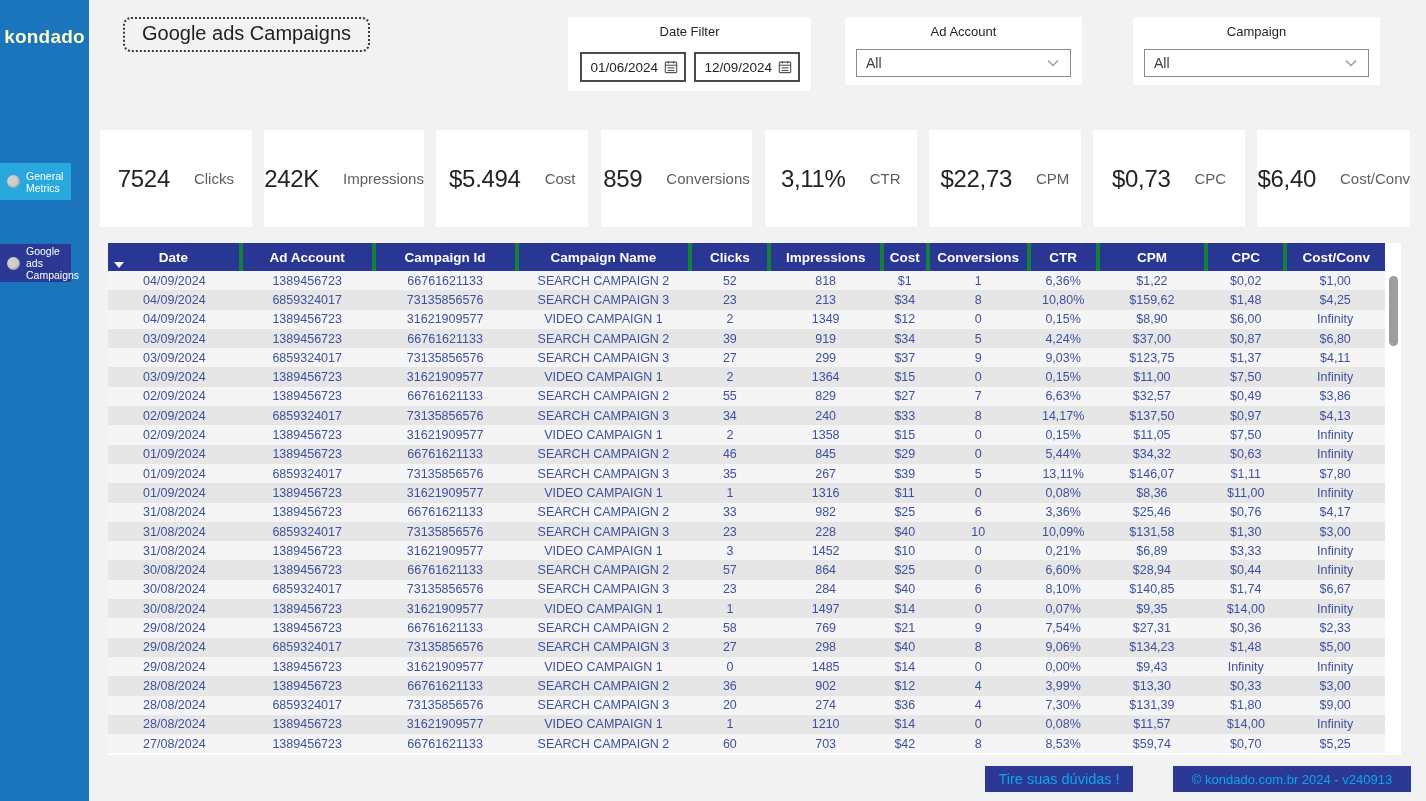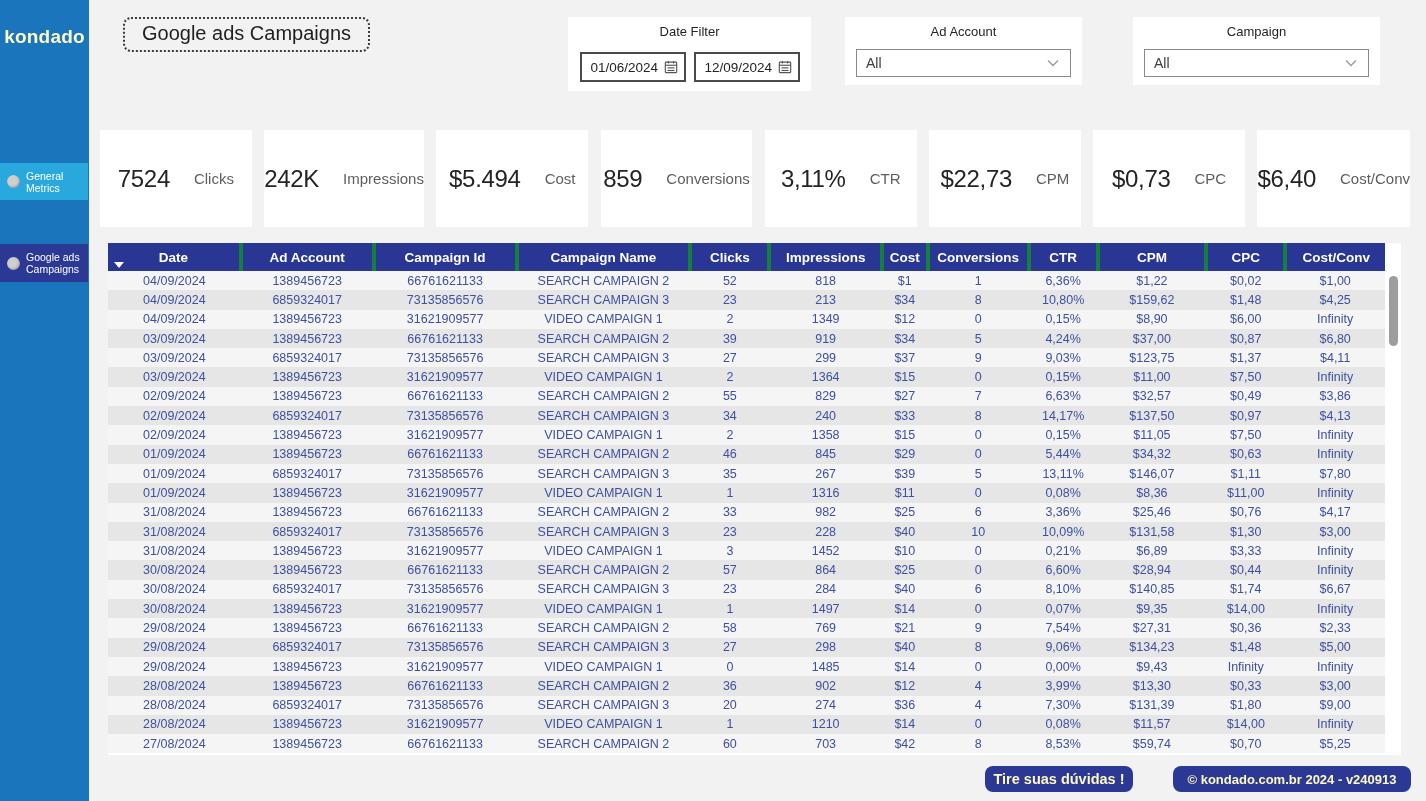--- a/index.html
+++ b/index.html
@@ -2,21 +2,21 @@
 <html style="--sidebar: #1b75bc; --nav-general: #29a8de; --nav-google: #2b3994; --table-header: #293693; --accent-navy: #2b3994; --table-text: #3e509f; --background: #f2f2f2;"><head>
 <meta charset="utf-8">
 <style>
   * { margin:0; padding:0; box-sizing:border-box; }
   html,body { width:1426px; height:801px; font-family:"Liberation Sans", sans-serif; }
   .app { position:relative; width:1426px; height:801px; background:var(--background,#f2f2f2); overflow:hidden; }
 
   
   .sidebar { position:absolute; left:0; top:0; width:89px; height:801px; background:var(--sidebar,#1b75bc); }
   .logo { color:#fef9c3; font-weight:bold; font-size:19px; letter-spacing:0.2px; text-align:center; margin-top:26px; }
-  .nav-item { position:absolute; left:0; width:88px; display:flex; align-items:center; gap:6px; padding:5px 4px 5px 7px; cursor:pointer; }
+  .nav-item { position:absolute; left:0; width:71px; display:flex; align-items:center; gap:6px; padding:5px 4px 5px 7px; cursor:pointer; }
   .nav-general { top:163px; height:37px; background:var(--nav-general,#29a8de); }
   .nav-google { top:244px; height:38px; background:var(--nav-google,#2b3994); }
   .nav-dot { width:13px; height:13px; border-radius:50%; background:#cfcfcf; flex:0 0 13px; box-shadow:inset -1px -1px 2px rgba(0,0,0,.25); }
   .nav-label { color:#fff; font-size:10.5px; line-height:12px; }
 
   
   .main { position:absolute; left:89px; top:0; width:1337px; height:801px; }
 
   .page-title { position:absolute; left:34px; top:17px; padding:3px 17px 5px; border:2px dotted #3a3a3a; border-radius:8px; font-size:20px; color:#1f1f1f; background:transparent; }
 
@@ -43,21 +43,21 @@
   thead th { position:relative; background:var(--table-header,#293693); color:#fff; font-size:13.5px; font-weight:bold; height:28px; border-right:4px solid #15803d; cursor:pointer; padding:0 2px; }
   thead th:last-child { border-right:none; }
   .sort-arrow { position:absolute; left:6px; bottom:3px; width:0; height:0; border-left:5px solid transparent; border-right:5px solid transparent; border-top:6px solid #fff; }
   tbody td { height:19.3px; text-align:center; font-size:12.5px; color:var(--table-text,#3e509f); overflow:hidden; white-space:nowrap; padding:0 2px; }
   tbody tr:nth-child(odd) td { background:#f5f5f5; }
   tbody tr:nth-child(even) td { background:#e6e6e6; }
   .vscroll { position:absolute; right:2px; top:30px; width:11px; height:478px; }
   .vscroll-thumb { position:absolute; top:3px; left:1px; width:9px; height:70px; background:#9d9d9d; border-radius:5px; cursor:pointer; }
 
   
-  .footer-btn { position:absolute; background:var(--accent-navy,#2b3994); color:#fef9c3; display:flex; align-items:center; justify-content:center; cursor:pointer; border-radius:8px;font-weight:bold; }
+  .footer-btn { position:absolute; background:var(--accent-navy,#2b3994); color:#0ea5e9; display:flex; align-items:center; justify-content:center; cursor:pointer; border-radius:0; }
   .help-btn { left:896px; top:766px; width:148px; height:26px; font-size:14.5px; }
   .copy-btn { left:1084px; top:766px; width:238px; height:26px; font-size:13px; }
 </style>
 </head>
 <body>
 
 <div class="app">
 
   <aside class="sidebar">
     <div class="logo">kondado</div>

